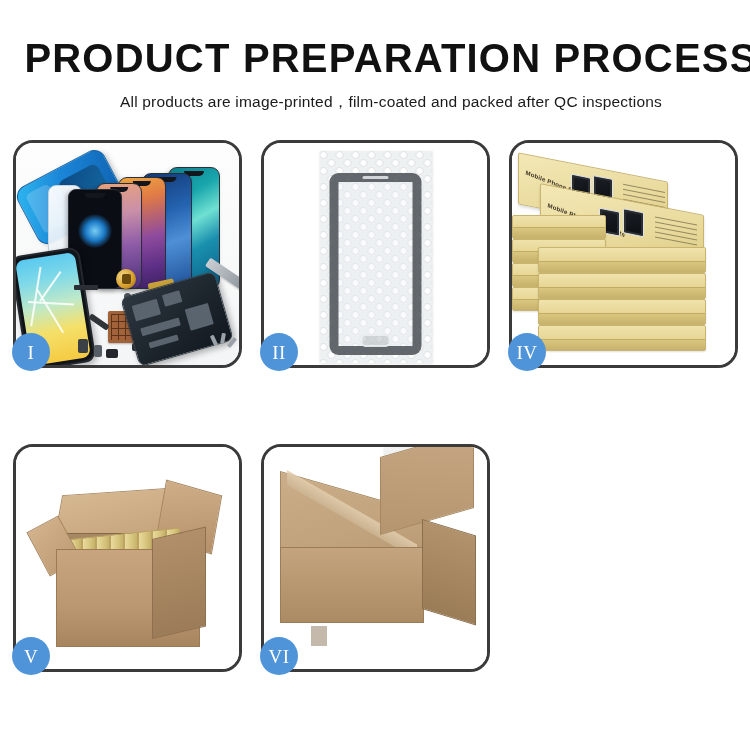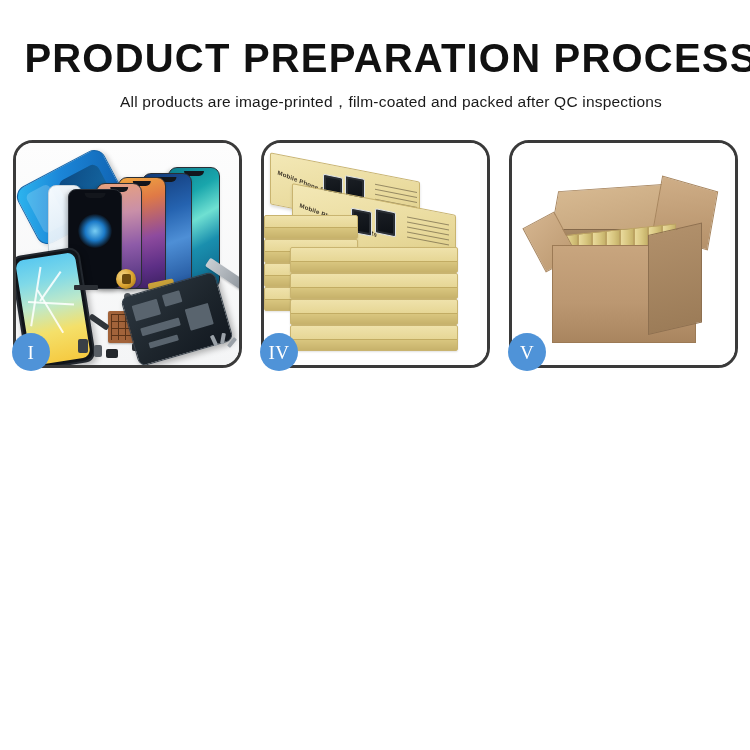--- a/index.html
+++ b/index.html
@@ -511,20 +511,31 @@
         <div class="tweezer"></div>
         <div class="screws">
           <i class="sc1"></i>
             <i class="sc2"></i>
             <i class="sc3"></i>
         </div>
       </div>
       <div class="badge">I</div>
     </div>
 
+    <div class="panel">
+      <div class="panel-inner p2">
+        <div class="bubble-sheet">
+          <div class="screen-outline">
+            <span class="earpiece"></span>
+            <span class="home-btn"></span>
+          </div>
+        </div>
+      </div>
+      <div class="badge">II</div>
+    </div>
 
 
     <div class="panel">
       <div class="panel-inner p4">
         <div class="stack">
 
           <div class="lidtop" style="left:6px;top:16px;width:148px;height:50px;transform:skewY(11deg);">
             <span class="lbl" style="left:6px;top:22px;transform:rotate(11deg);">Mobile Phone Spare Parts</span>
             <span class="ph-img" style="left:52px;top:10px;width:18px;height:22px;"></span>
             <span class="ph-img" style="left:74px;top:7px;width:18px;height:22px;"></span>
@@ -593,15 +604,31 @@
             <span class="ib" style="left:98px;"></span>
           </div>
           <div class="flapL"></div>
           <div class="c5-body"></div>
           <div class="c5-side"></div>
         </div>
       </div>
       <div class="badge">V</div>
     </div>
 
+    <div class="panel">
+      <div class="panel-inner p6">
+        <div class="shadow6"></div>
+        <div class="carton6">
+          <div class="c6-top">
+            <span class="tape6"></span>
+          </div>
+          <div class="c6-top2"></div>
+          <div class="c6-frontL">
+            <span class="notch6a"></span>
+          </div>
+          <div class="c6-frontR"></div>
+        </div>
+      </div>
+      <div class="badge">VI</div>
+    </div>
 
   </div>
 </div>
 
 </body></html>

